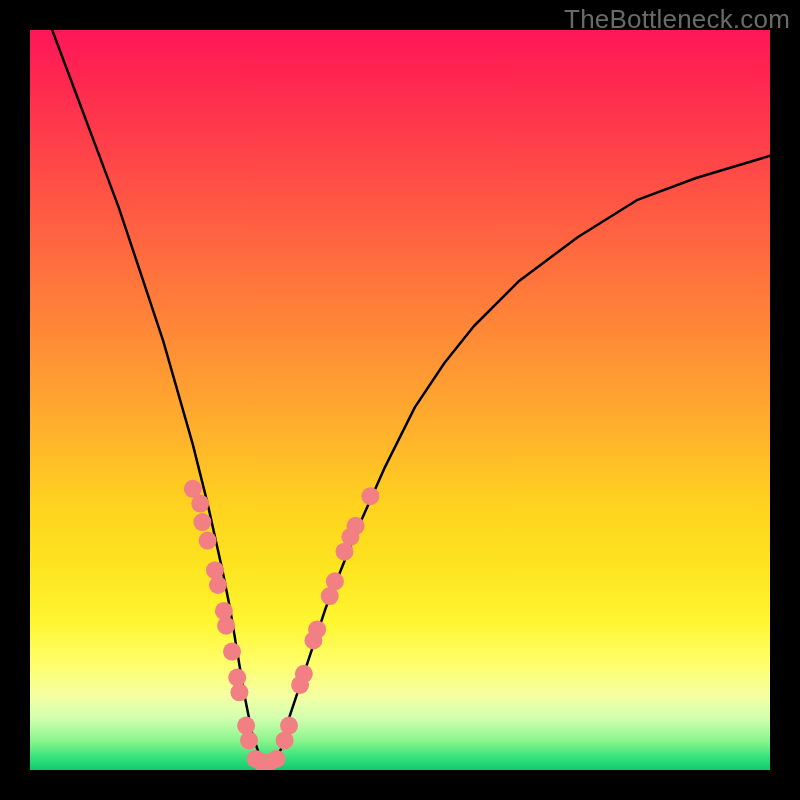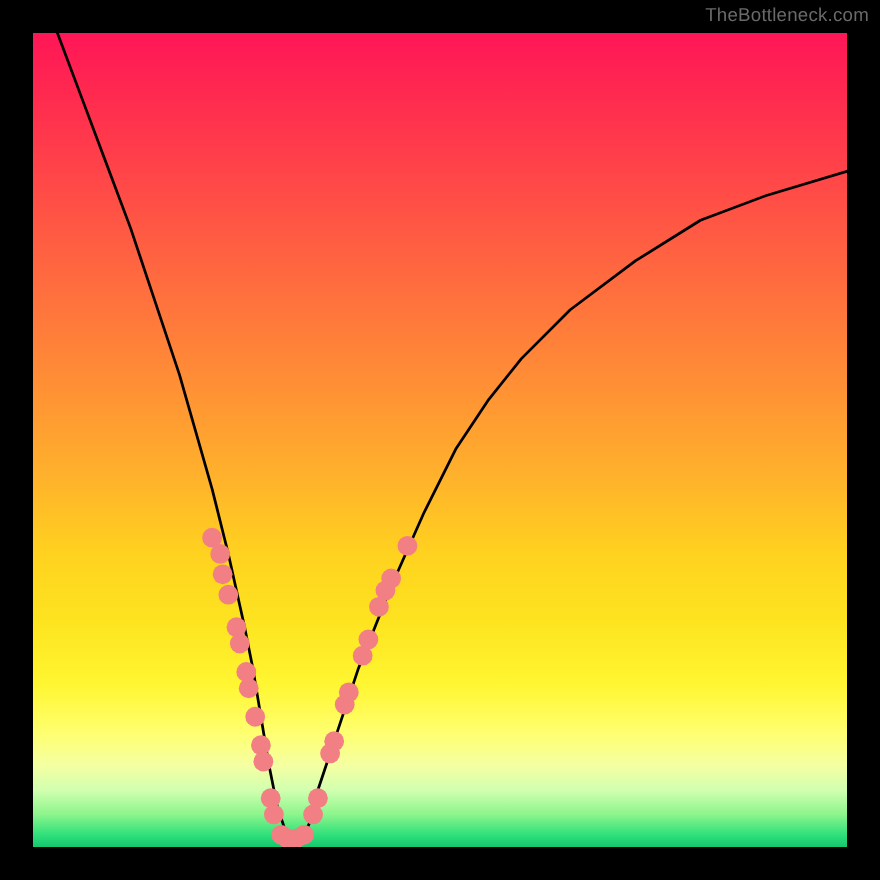--- a/index.html
+++ b/index.html
@@ -57,21 +57,21 @@
     left: 0;
     top: 0;
     width: 100%;
     height: 100%;
   }
   .watermark {
     position: absolute;
     top: 4px;
     right: 10px;
     color: #6a6a6a;
-    font-size: 17px;
+    font-size: 26px;
     font-weight: 500;
     letter-spacing: 0.2px;
   }
 </style>
 </head>
 <body>
 
 <div class="frame">
 
   <div class="watermark">TheBottleneck.com</div>

